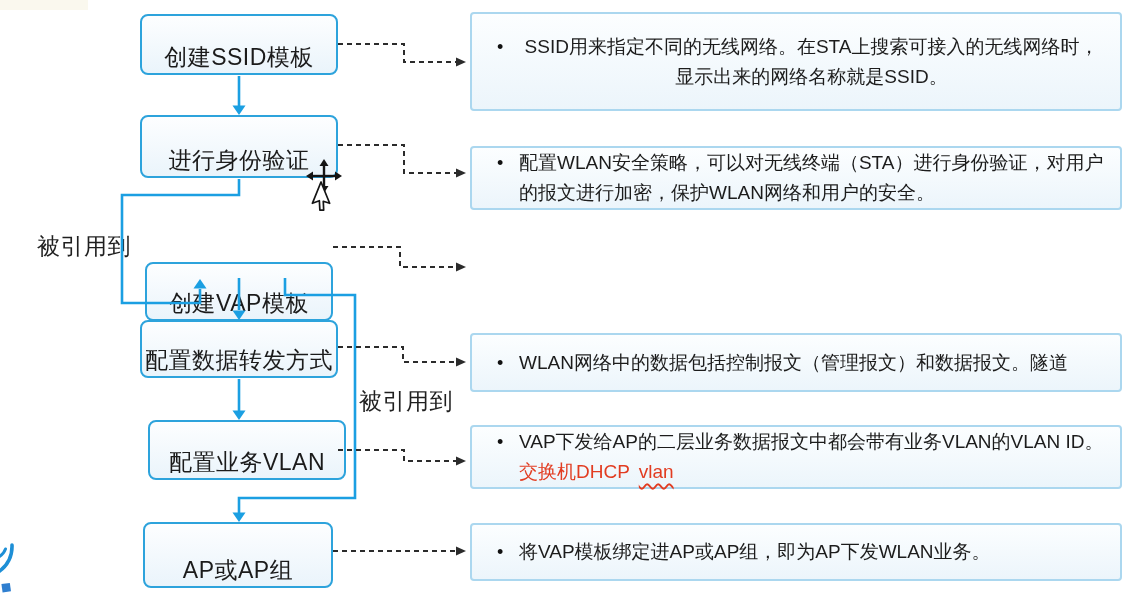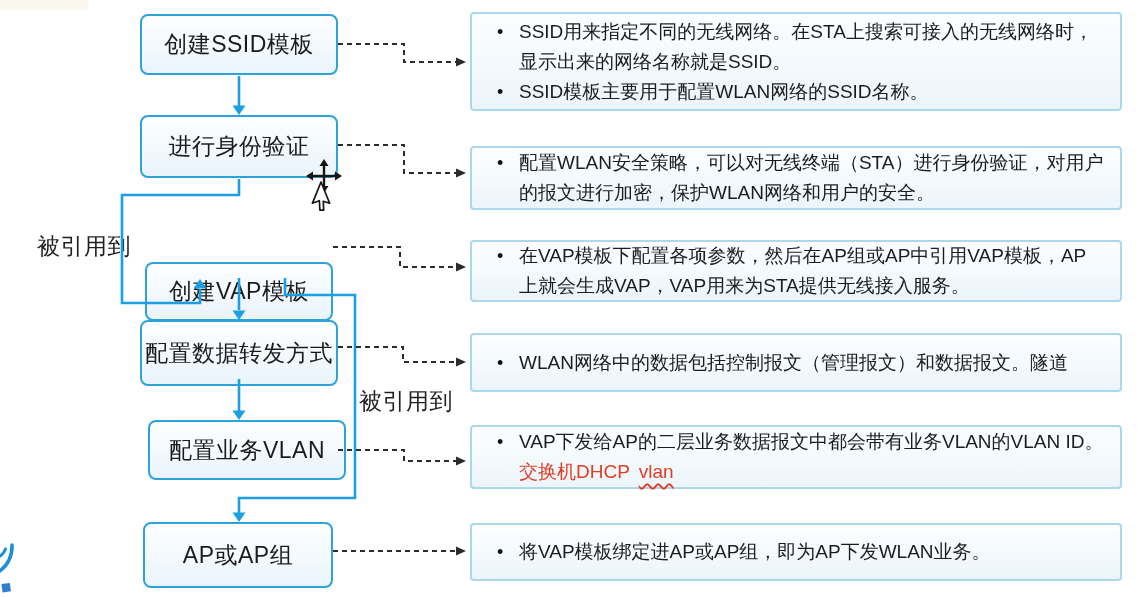--- a/index.html
+++ b/index.html
@@ -8,39 +8,39 @@
     font-family:"Liberation Sans","DejaVu Sans",sans-serif;
     -webkit-font-smoothing:antialiased;
   }
   .stage{position:absolute;inset:0;}
   .tint-strip{position:absolute;left:0;top:0;width:88px;height:10px;background:#faf8ee;}
   
   .fbox{
     position:absolute;
     border:2.5px solid #2da3dc;border-radius:8px;
     background:linear-gradient(180deg,#fdfeff 0%,#eaf4fb 100%);
-    display:flex;align-items:center;justify-content:center;
+    display:flex;align-items:flex-end;justify-content:center;
     font-size:23px;font-weight:500;color:#1b1b1b;letter-spacing:.5px;
     box-sizing:border-box;z-index:2;
   }
   .fbox-1{left:140px;top:14px;width:198px;height:61px;}
   .fbox-2{left:140px;top:115px;width:198px;height:63px;}
   .fbox-3{left:145px;top:218px;width:188px;height:59px;margin-top:44px;}
-  .fbox-4{left:140px;top:320px;width:198px;height:66px;}
+  .fbox-4{left:140px;top:320px;width:198px;height:58px;}
   .fbox-5{left:148px;top:420px;width:198px;height:60px;}
   .fbox-6{left:143px;top:522px;width:190px;height:66px;}
   
   .ibox{
     position:absolute;left:470px;width:652px;
     border:2px solid #abd7ef;border-radius:4px;
     background:linear-gradient(180deg,#fcfeff 0%,#ecf5fb 100%);
     box-sizing:border-box;display:flex;flex-direction:column;justify-content:center;
     z-index:2;
   }
-  .ibox-1{top:12px;height:99px;}
+  .ibox-1{top:12px;height:99px;text-align:center;}
   .ibox-2{top:146px;height:64px;}
   .ibox-3{top:240px;height:62px;}
   .ibox-4{top:333px;height:59px;}
   .ibox-5{top:425px;height:64px;}
   .ibox-6{top:523px;height:58px;}
   .ibox ul{margin:0;padding:0 16px 0 20px;list-style:none;}
   .ibox li{
     position:relative;padding-left:27px;
     font-size:19px;line-height:30px;color:#1c1c1c;
   }
@@ -82,31 +82,25 @@
   <div class="fbox fbox-6">
     <span>AP或AP组</span>
   </div>
 
   <span class="edge-label edge-label-left">被引用到</span>
   <span class="edge-label edge-label-right">被引用到</span>
 
   <div class="ibox ibox-1">
     <ul>
       <li>SSID用来指定不同的无线网络。在STA上搜索可接入的无线网络时，显示出来的网络名称就是SSID。</li>
-      <li>SSID模板主要用于配置WLAN网络的SSID名称。</li>
     </ul>
   </div>
   <div class="ibox ibox-2">
     <ul>
       <li>配置WLAN安全策略，可以对无线终端（STA）进行身份验证，对用户的报文进行加密，保护WLAN网络和用户的安全。</li>
-    </ul>
-  </div>
-  <div class="ibox ibox-3">
-    <ul>
-      <li>在VAP模板下配置各项参数，然后在AP组或AP中引用VAP模板，AP上就会生成VAP，VAP用来为STA提供无线接入服务。</li>
     </ul>
   </div>
   <div class="ibox ibox-4">
     <ul>
       <li>WLAN网络中的数据包括控制报文（管理报文）和数据报文。隧道</li>
     </ul>
   </div>
   <div class="ibox ibox-5">
     <ul>
       <li>

